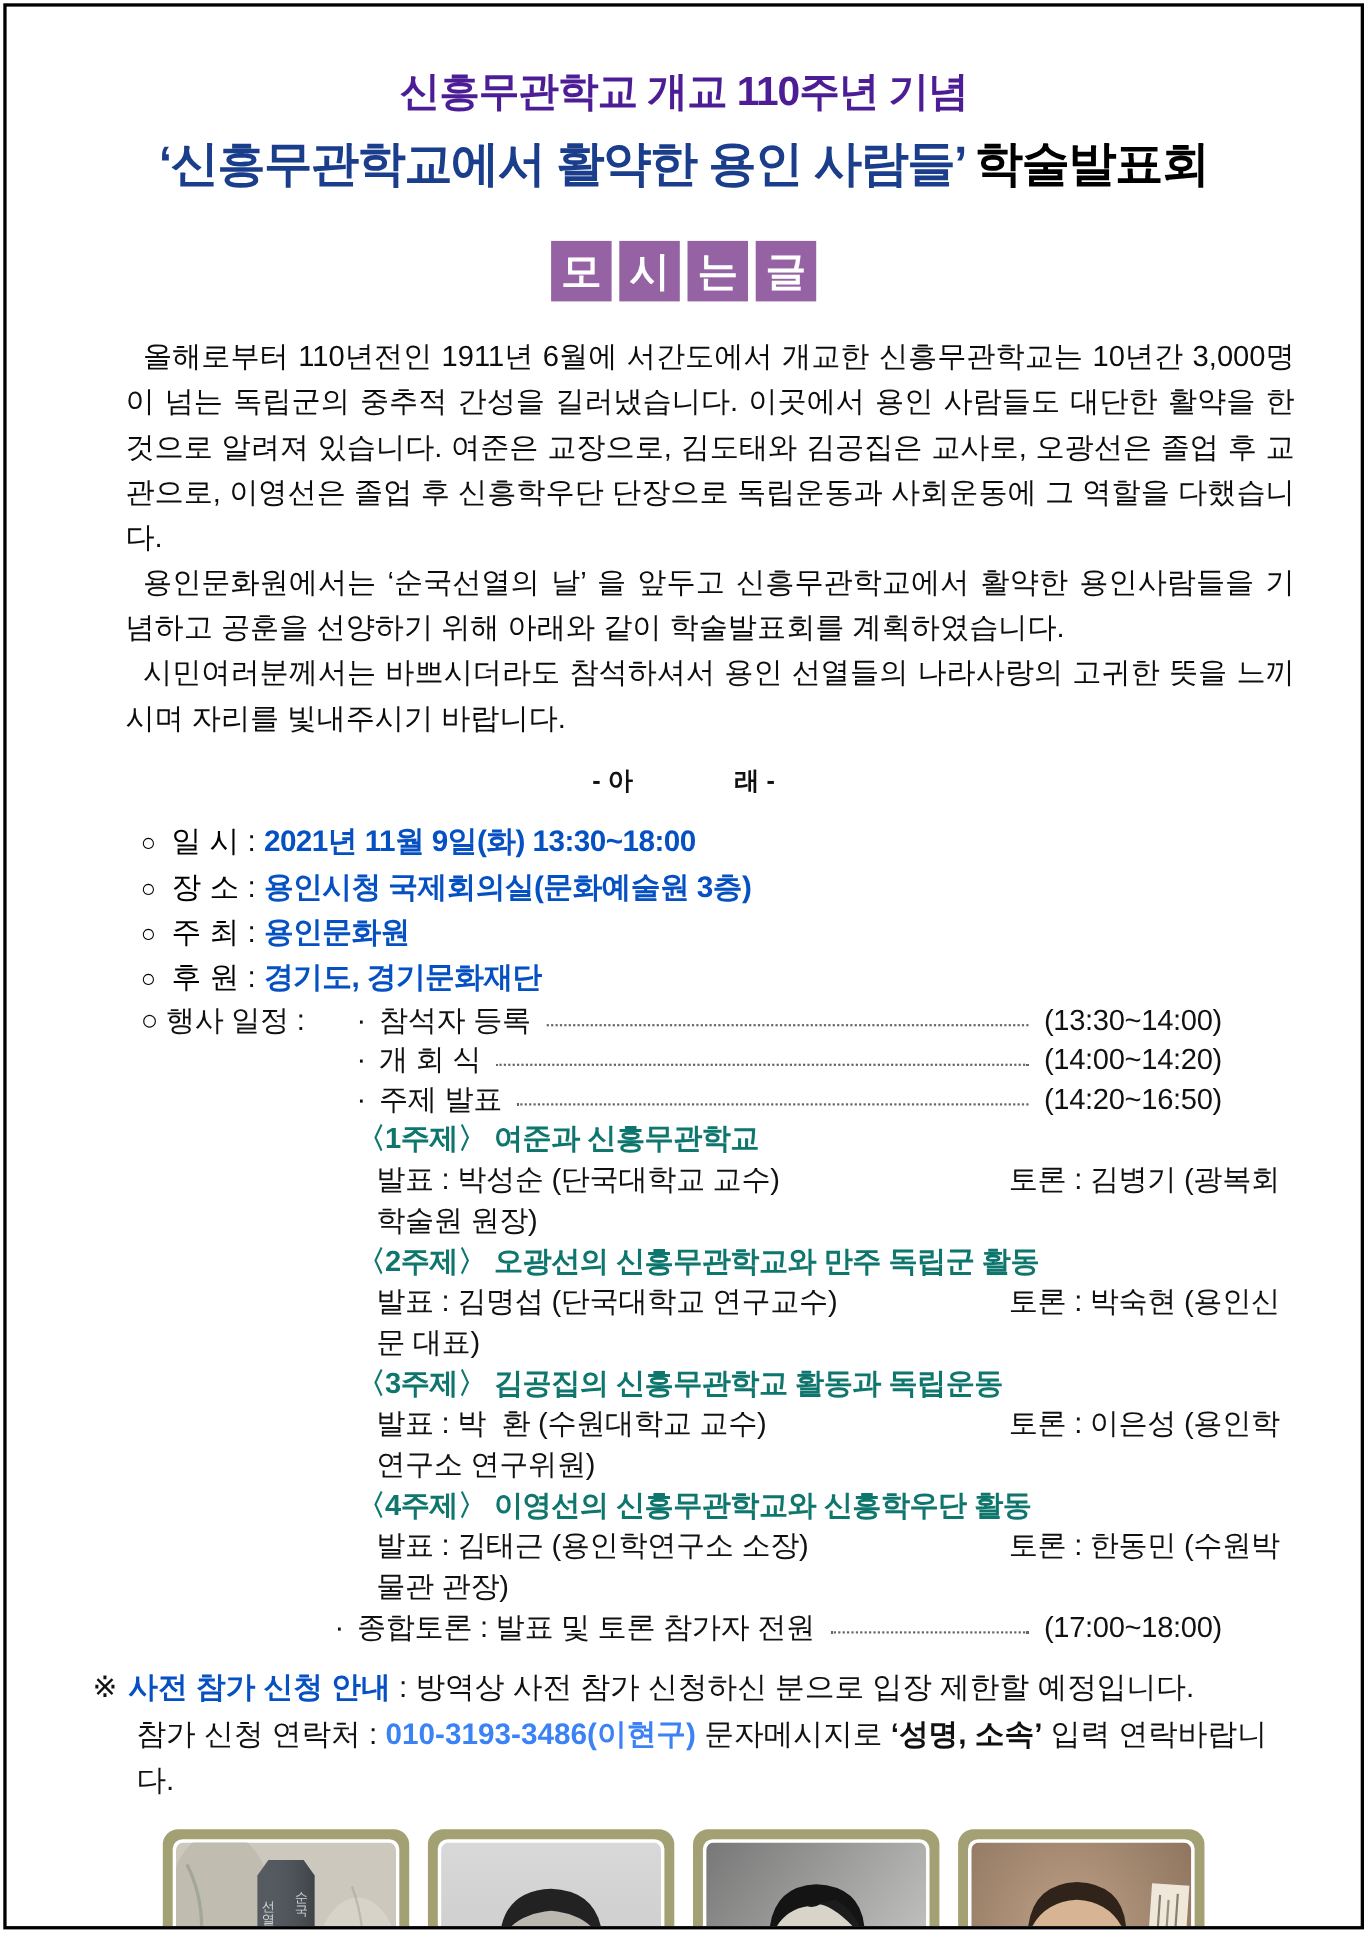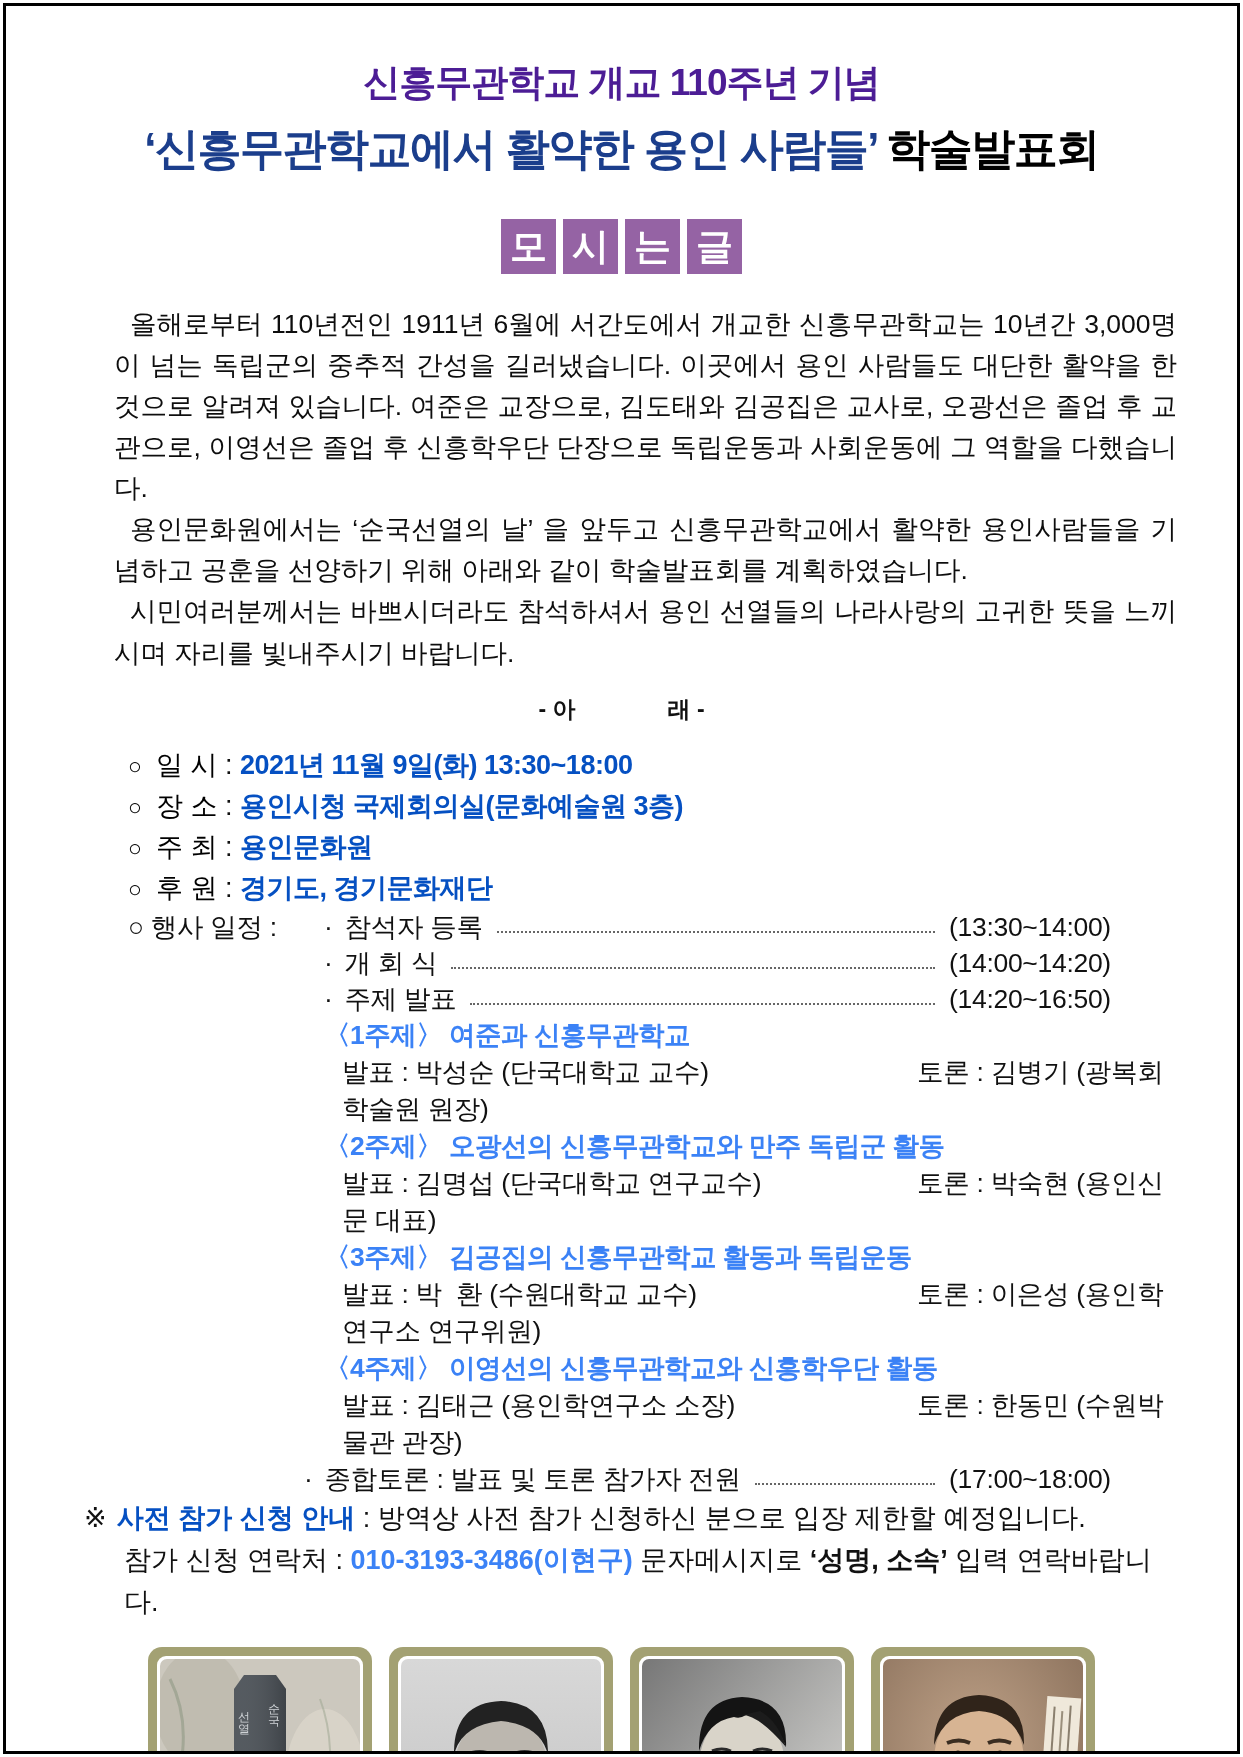--- a/index.html
+++ b/index.html
@@ -30,27 +30,27 @@
   .irow .val { color:#0550c2; font-weight:700; letter-spacing:-0.5px; }
 
   .sched { padding-left:62px; font-size:26.5px; letter-spacing:-0.3px; }
   .srow { display:flex; align-items:center; line-height:36px; }
   .spfx { width:196px; white-space:pre; flex:none; }
   .sind { width:196px; flex:none; }
   .bullet { margin-right:12px; }
   .slbl { white-space:pre; }
   .leader { flex:1; height:13px; border-bottom:2px dotted #666; margin:0 14px; }
   .time { width:228px; flex:none; white-space:nowrap; }
-  .topic { margin-left:196px; color:#3b82f6; font-weight:700; line-height:37px; letter-spacing:-0.5px; }
+  .topic { margin-left:196px; color:#0f766e; font-weight:700; line-height:37px; letter-spacing:-0.5px; }
   .people { margin-left:214px; line-height:37px; }
   .people .pres { display:inline-block; min-width:568px; white-space:pre-wrap; }
   .people .disc { white-space:pre-wrap; }
   .plainrow { margin-left:232px; line-height:37px; }
 
-  .notice { margin-top:0; font-size:27px; line-height:42px; }
+  .notice { margin-top:16px; font-size:27px; line-height:42px; }
   .notice .mark { margin:0 10px 0 18px; }
   .notice .bluebold { color:#0550c2; font-weight:700; }
   .notice .blue { color:#3b82f6; font-weight:700; }
   .notice .b { font-weight:700; }
   .notice .l2 { padding-left:58px; }
 
   .photos { margin-top:24px; display:flex; justify-content:center; gap:17px; }
   .pframe { background:#a3a173; padding:9px; border-radius:14px; }
   .pinner { background:#fff; padding:3px; border-radius:9px; }
   .pinner svg { display:block; border-radius:7px; }

